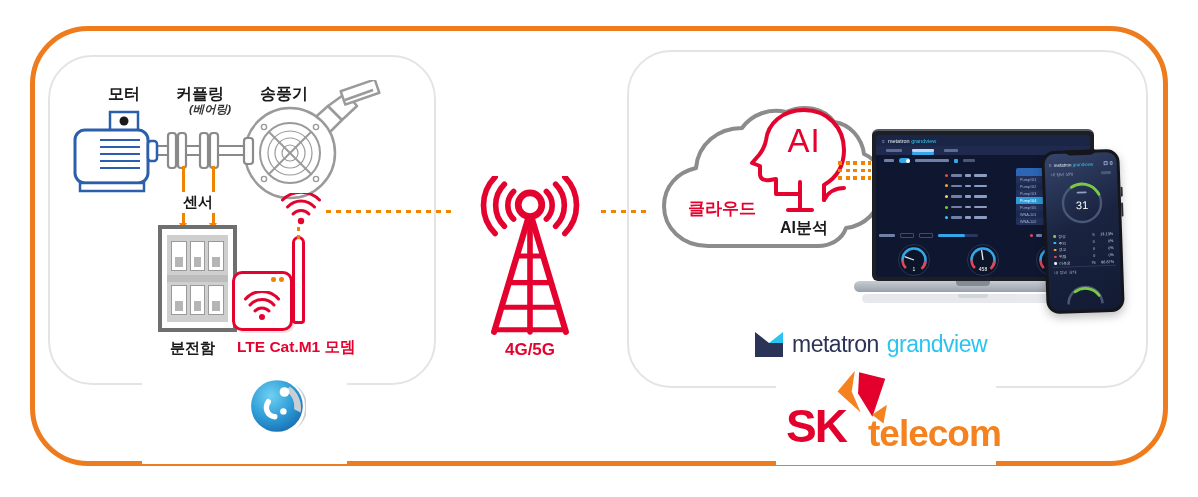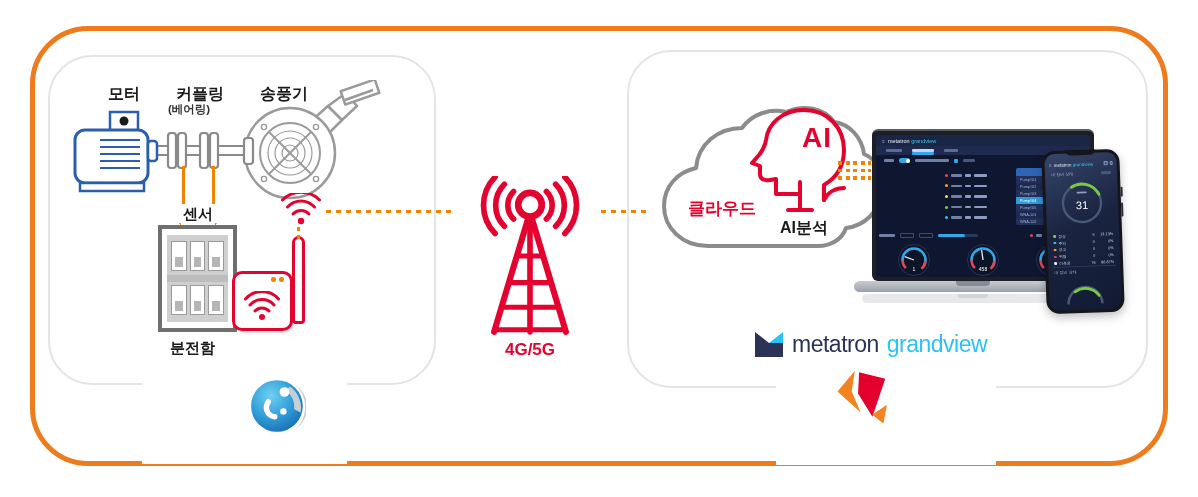--- a/index.html
+++ b/index.html
@@ -34,21 +34,21 @@
   .modem { left:232px; top:271px; width:61px; height:60px; border:3.5px solid #E4032E; border-radius:10px; background:#fff; box-shadow:2px 2px 0 rgba(228,3,46,.12); }
   .modem-dot { width:4.5px; height:4.5px; border-radius:50%; background:#F08300; }
   .antenna { left:292px; top:236px; width:13px; height:88px; border:3px solid #E4032E; border-radius:7px 7px 4px 4px; background:#fff; }
 
   .dotline { height:3.2px; background:repeating-linear-gradient(90deg,#F08300 0 5px,transparent 5px 10px); }
   .dotline-v { width:3.2px; background:repeating-linear-gradient(180deg,#F08300 0 4px,transparent 4px 8px); }
   .dotgrid-row { width:33px; height:3.5px; background:repeating-linear-gradient(90deg,#F08300 0 4px,transparent 4px 7.5px); }
 
   .tower-label { font-size:17px; font-weight:bold; color:#E4032E; text-align:center; }
   .cloud-label { font-size:17px; font-weight:bold; color:#E4032E; }
-  .ai-label { font-size:28px; font-weight:bold; color:#E4032E; text-align:right; letter-spacing:1px; }
+  .ai-label { font-size:33px; font-weight:normal; color:#E4032E; text-align:center; letter-spacing:1px; }
   .analysis-label { font-size:16px; font-weight:bold; color:#1A1A1A; }
 
   
   .laptop-lid { left:872px; top:129px; width:222px; height:152px; background:#1C1F26; border-radius:6px; padding:4px; border-top:2px solid #565B66; }
   .laptop-screen { position:relative; width:100%; height:100%; background:#0F1730; border-radius:3px; overflow:hidden; font-family:"Liberation Sans","DejaVu Sans",sans-serif; }
   .laptop-base { left:854px; top:281px; width:238px; height:11px; background:linear-gradient(#CДD,#9AA0AA); background:linear-gradient(#C8CCD4,#9AA0AA); border-radius:6px; }
   .base-notch { position:absolute; left:50%; top:0; transform:translateX(-50%); width:34px; height:5px; background:#868C96; border-radius:0 0 4px 4px; }
   .laptop-reflect { left:862px; top:294px; width:222px; height:9px; background:#DFE1E5; border-radius:5px; opacity:.75; }
   .reflect-notch { position:absolute; left:50%; top:0; transform:translateX(-50%); width:30px; height:4px; background:#C4C7CC; border-radius:0 0 3px 3px; }
 
@@ -109,21 +109,21 @@
 <body>
 
 <div class="canvas">
 
   <div class="abs outer-border"></div>
   <div class="abs panel panel-left"></div>
   <div class="abs panel panel-right"></div>
 
   <div class="abs mlabel" style="left:94px;top:84px;width:60px;">모터</div>
   <div class="abs mlabel" style="left:168px;top:84px;width:64px;">커플링</div>
-  <div class="abs mlabel-sub" style="left:159px;top:102px;width:60px;">(베어링)</div>
+  <div class="abs mlabel-sub" style="left:180px;top:102px;width:60px;font-style:italic;">(베어링)</div>
   <div class="abs mlabel" style="left:252px;top:84px;width:64px;">송풍기</div>
 
   <svg class="abs" style="left:60px;top:80px;" width="340" height="120" viewBox="0 0 340 120">
 
     <g stroke="#9A9A9A" stroke-width="2.5" fill="#fff" stroke-linejoin="round">
       <polygon points="250,42 268,26 282,40 266,56"></polygon>
       <polygon points="268,26 286,13 297,26 282,40"></polygon>
       <rect x="282" y="5" width="36" height="14" transform="rotate(-19 300 12)"></rect>
       <line x1="285" y1="20" x2="313" y2="10"></line>
     </g>
@@ -162,21 +162,21 @@
       <line x1="40" y1="88" x2="80" y2="88" stroke-width="2"></line>
       <rect x="20" y="103" width="64" height="8" stroke-width="2.5"></rect>
       <rect x="88" y="61" width="9" height="20" rx="3" stroke-width="2.5"></rect>
     </g>
   </svg>
 
   <div class="abs sensor-line" style="left:182px;top:166px;"></div>
   <div class="abs sensor-line" style="left:212px;top:166px;"></div>
   <div class="abs sensor-arrow" style="left:179px;top:223px;"></div>
   <div class="abs sensor-arrow" style="left:209px;top:223px;"></div>
-  <div class="abs sensor-label" style="left:181px;top:204px;">센서</div>
+  <div class="abs sensor-label" style="left:181px;top:192px;">센서</div>
 
   <div class="abs dist-box">
     <div class="dist-inner">
       <div class="breaker-row" style="top:6px;">
         <div class="breaker"></div>
         <div class="breaker"></div>
         <div class="breaker"></div>
       </div>
       <div class="dist-band" style="top:40px;"></div>
       <div class="breaker-row" style="top:50px;">
@@ -202,20 +202,21 @@
   </svg>
   <svg class="abs" style="left:281px;top:193px;" width="40" height="32" viewBox="0 0 40 32">
     <g stroke="#E4032E" stroke-width="3" fill="none" stroke-linecap="round">
       <path d="M12,21 A11,11 0 0 1 28,21"></path>
       <path d="M6.5,14 A18,18 0 0 1 33.5,14"></path>
       <path d="M1.5,7 A26,26 0 0 1 38.5,7"></path>
     </g>
     <circle cx="20" cy="28" r="3.2" fill="#E4032E"></circle>
   </svg>
   <div class="abs dotline-v" style="left:297px;top:227px;height:14px;"></div>
+  <div class="abs" style="left:237px;top:337px;width:150px;font-size:15.5px;font-weight:bold;color:#E4032E;">LTE Cat.M1 모뎀</div>
 
   <div class="abs dotline" style="left:326px;top:210px;width:128px;"></div>
   <div class="abs dotline" style="left:601px;top:210px;width:50px;"></div>
 
   <svg class="abs" style="left:468px;top:176px;" width="124" height="162" viewBox="0 0 120 158">
     <g stroke="#E4032E" fill="none" stroke-linecap="round">
       <circle cx="60" cy="28" r="11.5" stroke-width="6.5" fill="#fff"></circle>
       <line x1="60" y1="40" x2="60" y2="152" stroke-width="5.5"></line>
       <line x1="58" y1="42" x2="25" y2="152" stroke-width="6"></line>
       <line x1="62" y1="42" x2="95" y2="152" stroke-width="6"></line>
@@ -439,20 +440,22 @@
   </div>
 
   <div class="abs sk-wrap">
     <svg style="position:absolute;left:54px;top:-2px;" width="66" height="66" viewBox="0 0 66 66">
       <g transform="rotate(-8 33 33)">
         <path d="M29,3 L9,21 L29,45 L23,23 Z" fill="#F4821F"></path>
         <path d="M33,5 L58,15 L40,51 L29,26 Z" fill="#E4002C"></path>
         <path d="M40,49 L56,41 L50,59 Z" fill="#F4821F"></path>
       </g>
     </svg>
+    <span class="sk-text">SK</span>
+    <span class="telecom-text">telecom</span>
   </div>
 
   <div class="abs dongyang-wrap">
     <svg style="position:absolute;left:108px;top:2px;" width="56" height="56" viewBox="0 0 52 52">
       <defs>
         <radialGradient id="globeGrad" cx="38%" cy="30%" r="75%">
           <stop offset="0%" stop-color="#6FD0F2"></stop>
           <stop offset="60%" stop-color="#2D9BD6"></stop>
           <stop offset="100%" stop-color="#1B6FB4"></stop>
         </radialGradient>

